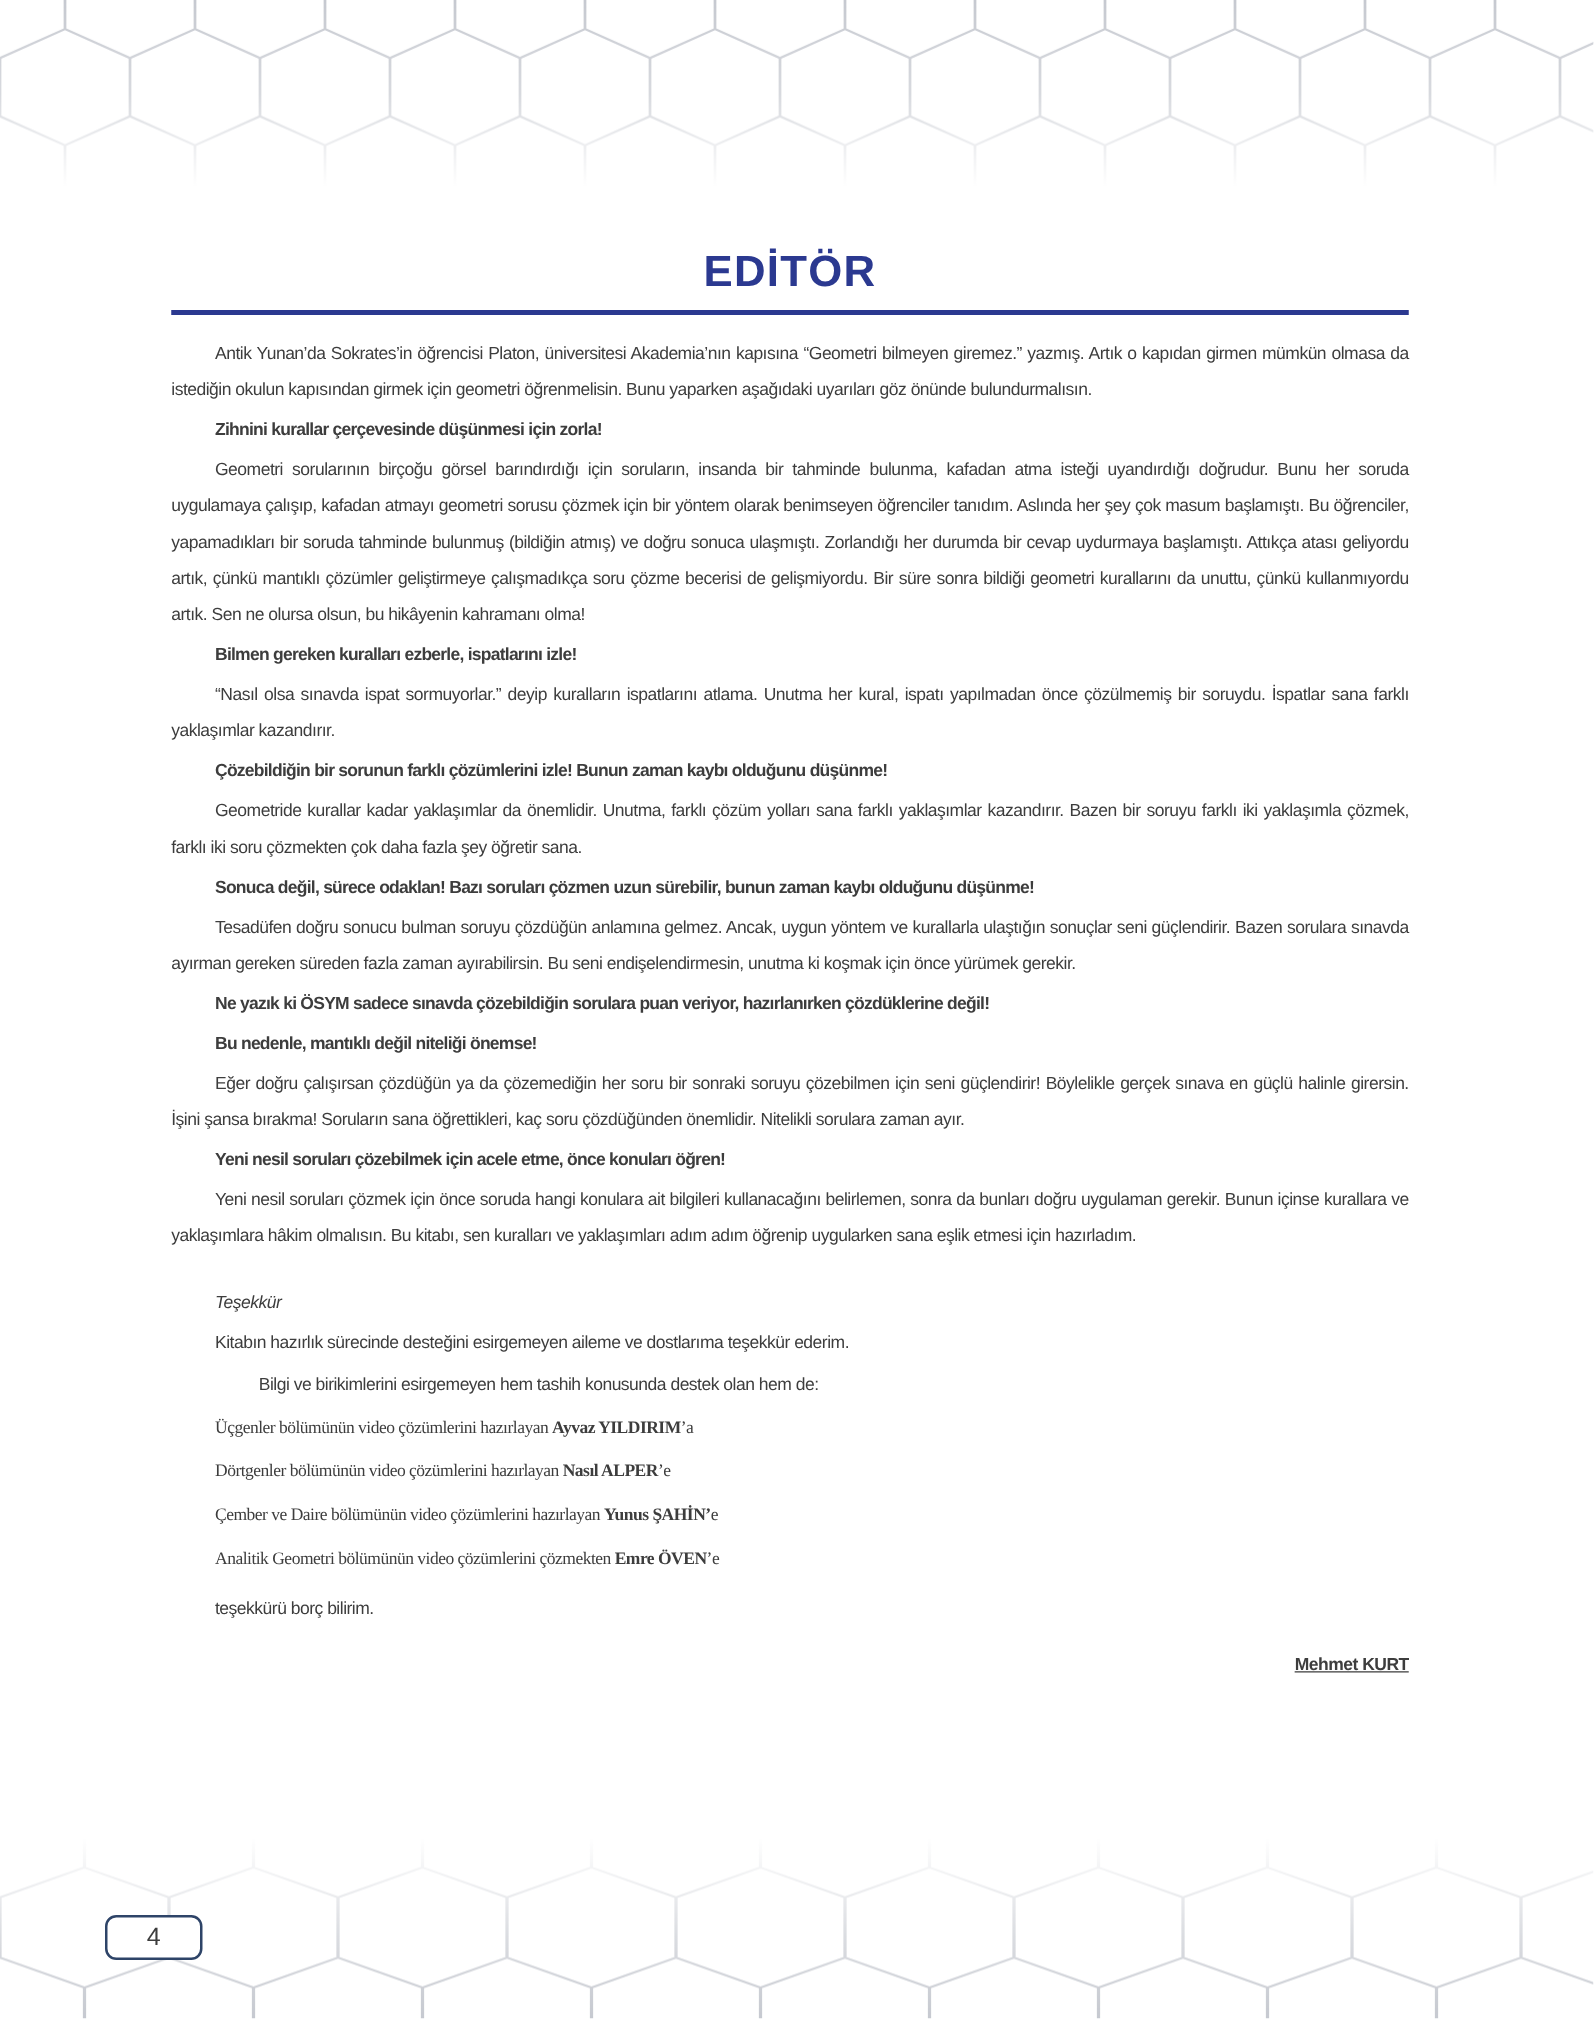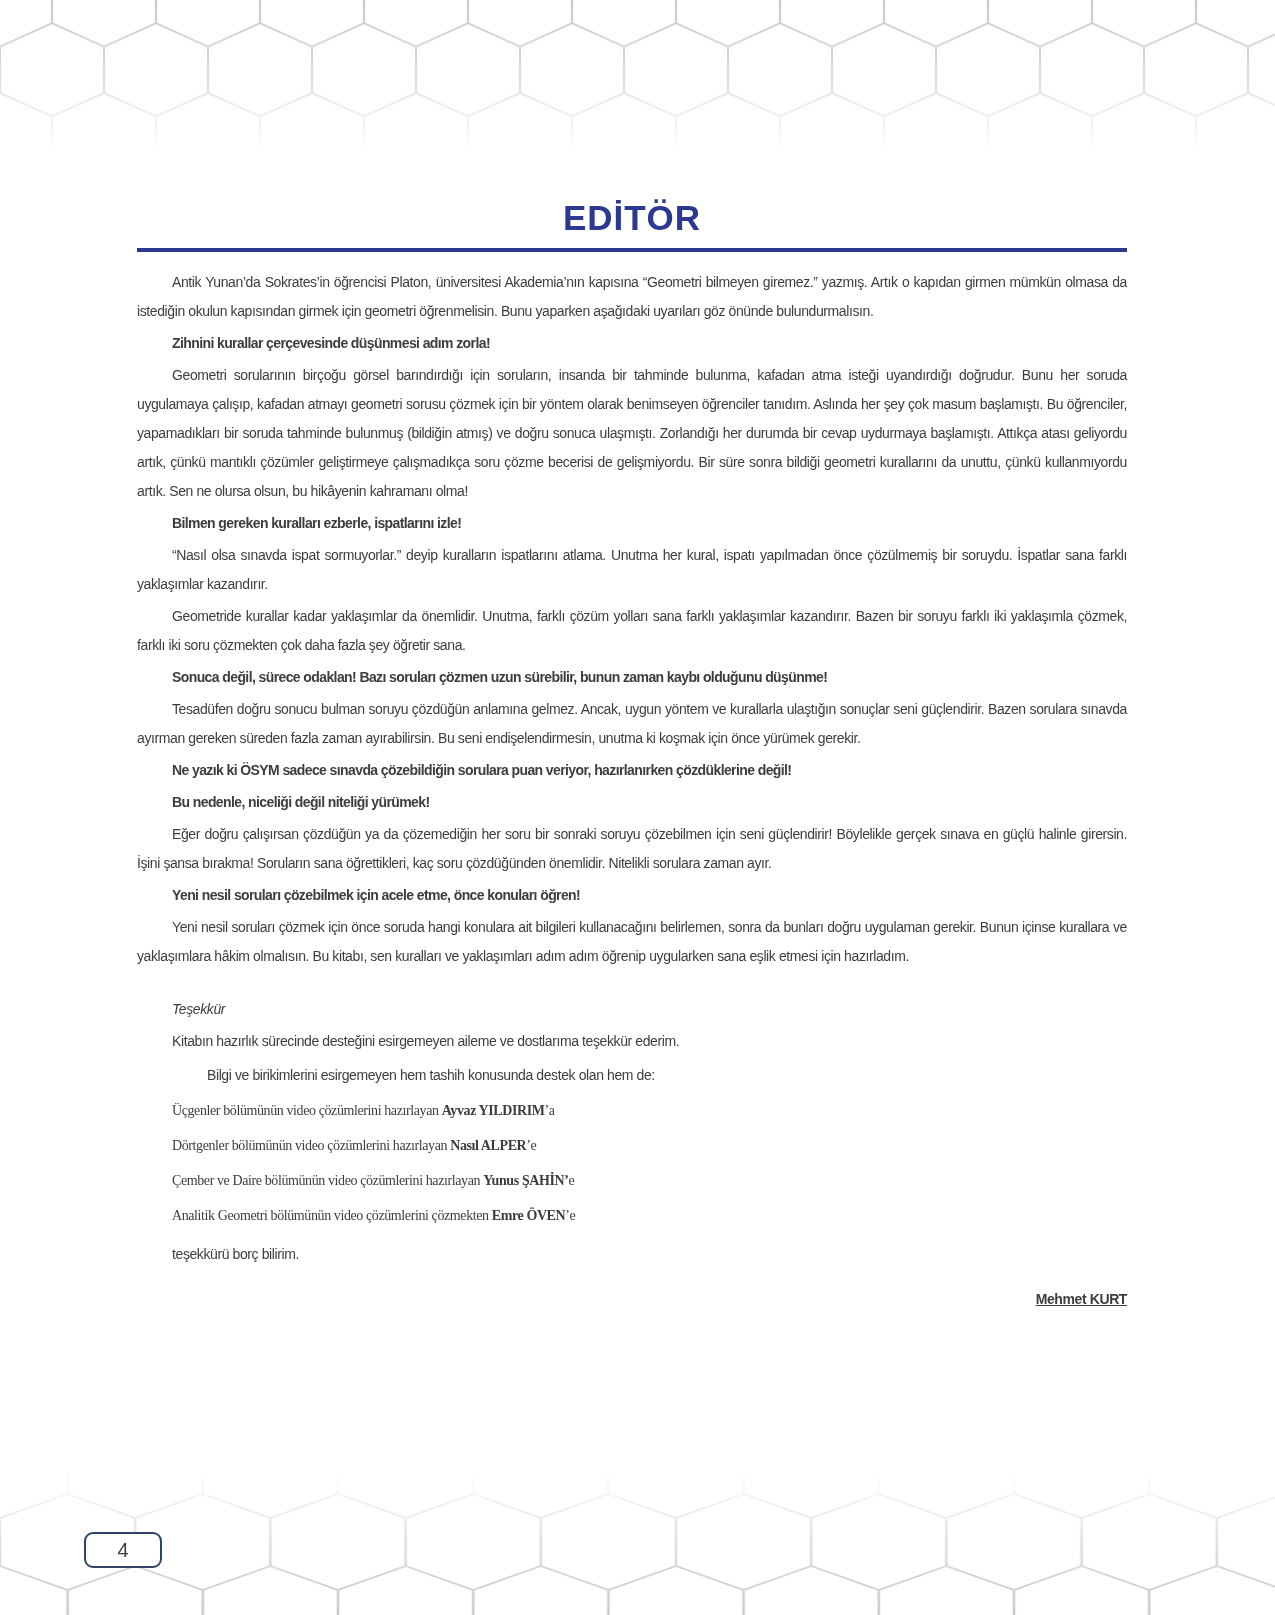--- a/index.html
+++ b/index.html
@@ -75,29 +75,30 @@
         </mask>
     </defs>
     <rect width="1275" height="145" fill="url(#hexBot)" mask="url(#maskBot)"></rect>
   </svg>
 
   <div class="content">
     <h1 class="title">EDİTÖR</h1>
     <hr class="rule">
 
     <p class="p">Antik Yunan’da Sokrates’in öğrencisi Platon, üniversitesi Akademia’nın kapısına “Geometri bilmeyen giremez.” yazmış. Artık o kapıdan girmen mümkün olmasa da istediğin okulun kapısından girmek için geometri öğrenmelisin. Bunu yaparken aşağıdaki uyarıları göz önünde bulundurmalısın.</p>
-    <p class="h">Zihnini kurallar çerçevesinde düşünmesi adım zorla!</p>
+    <p class="h">Zihnini kurallar çerçevesinde düşünmesi için zorla!</p>
     <p class="p">Geometri sorularının birçoğu görsel barındırdığı için soruların, insanda bir tahminde bulunma, kafadan atma isteği uyandırdığı doğrudur. Bunu her soruda uygulamaya çalışıp, kafadan atmayı geometri sorusu çözmek için bir yöntem olarak benimseyen öğrenciler tanıdım. Aslında her şey çok masum başlamıştı. Bu öğrenciler, yapamadıkları bir soruda tahminde bulunmuş (bildiğin atmış) ve doğru sonuca ulaşmıştı. Zorlandığı her durumda bir cevap uydurmaya başlamıştı. Attıkça atası geliyordu artık, çünkü mantıklı çözümler geliştirmeye çalışmadıkça soru çözme becerisi de gelişmiyordu. Bir süre sonra bildiği geometri kurallarını da unuttu, çünkü kullanmıyordu artık. Sen ne olursa olsun, bu hikâyenin kahramanı olma!</p>
     <p class="h">Bilmen gereken kuralları ezberle, ispatlarını izle!</p>
     <p class="p">“Nasıl olsa sınavda ispat sormuyorlar.” deyip kuralların ispatlarını atlama. Unutma her kural, ispatı yapılmadan önce çözülmemiş bir soruydu. İspatlar sana farklı yaklaşımlar kazandırır.</p>
+    <p class="h">Çözebildiğin bir sorunun farklı çözümlerini izle! Bunun zaman kaybı olduğunu düşünme!</p>
     <p class="p">Geometride kurallar kadar yaklaşımlar da önemlidir. Unutma, farklı çözüm yolları sana farklı yaklaşımlar kazandırır. Bazen bir soruyu farklı iki yaklaşımla çözmek, farklı iki soru çözmekten çok daha fazla şey öğretir sana.</p>
     <p class="h">Sonuca değil, sürece odaklan! Bazı soruları çözmen uzun sürebilir, bunun zaman kaybı olduğunu düşünme!</p>
     <p class="p">Tesadüfen doğru sonucu bulman soruyu çözdüğün anlamına gelmez. Ancak, uygun yöntem ve kurallarla ulaştığın sonuçlar seni güçlendirir. Bazen sorulara sınavda ayırman gereken süreden fazla zaman ayırabilirsin. Bu seni endişelendirmesin, unutma ki koşmak için önce yürümek gerekir.</p>
     <p class="h">Ne yazık ki ÖSYM sadece sınavda çözebildiğin sorulara puan veriyor, hazırlanırken çözdüklerine değil!</p>
-    <p class="h">Bu nedenle, niceliği değil niteliği yürümek!</p>
+    <p class="h">Bu nedenle, mantıklı değil niteliği önemse!</p>
     <p class="p">Eğer doğru çalışırsan çözdüğün ya da çözemediğin her soru bir sonraki soruyu çözebilmen için seni güçlendirir! Böylelikle gerçek sınava en güçlü halinle girersin. İşini şansa bırakma! Soruların sana öğrettikleri, kaç soru çözdüğünden önemlidir. Nitelikli sorulara zaman ayır.</p>
     <p class="h">Yeni nesil soruları çözebilmek için acele etme, önce konuları öğren!</p>
     <p class="p">Yeni nesil soruları çözmek için önce soruda hangi konulara ait bilgileri kullanacağını belirlemen, sonra da bunları doğru uygulaman gerekir. Bunun içinse kurallara ve yaklaşımlara hâkim olmalısın. Bu kitabı, sen kuralları ve yaklaşımları adım adım öğrenip uygularken sana eşlik etmesi için hazırladım.</p>
     <p class="it">Teşekkür</p>
     <p class="p">Kitabın hazırlık sürecinde desteğini esirgemeyen aileme ve dostlarıma teşekkür ederim.</p>
     <p class="lead-in">Bilgi ve birikimlerini esirgemeyen hem tashih konusunda destek olan hem de:</p>
 
     <p class="credit"><span>Üçgenler bölümünün video çözümlerini hazırlayan </span><span class="b">Ayvaz YILDIRIM</span><span>’a</span></p>
     <p class="credit"><span>Dörtgenler bölümünün video çözümlerini hazırlayan </span><span class="b">Nasıl ALPER</span><span>’e</span></p>
     <p class="credit"><span>Çember ve Daire bölümünün video çözümlerini hazırlayan </span><span class="b">Yunus ŞAHİN’</span><span>e</span></p>

